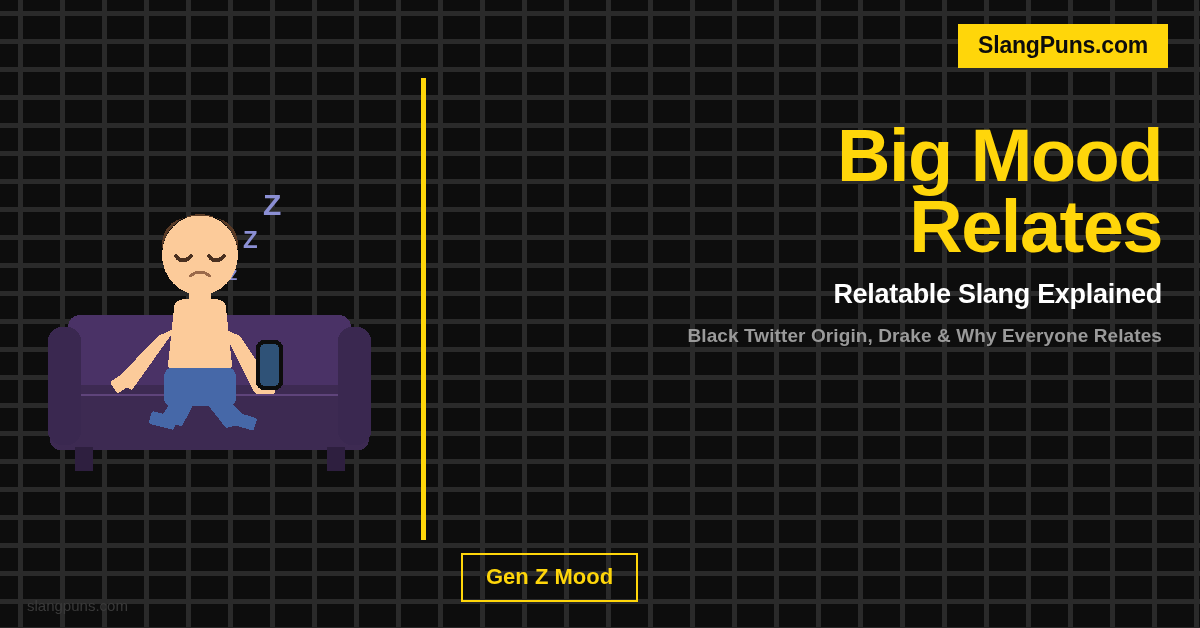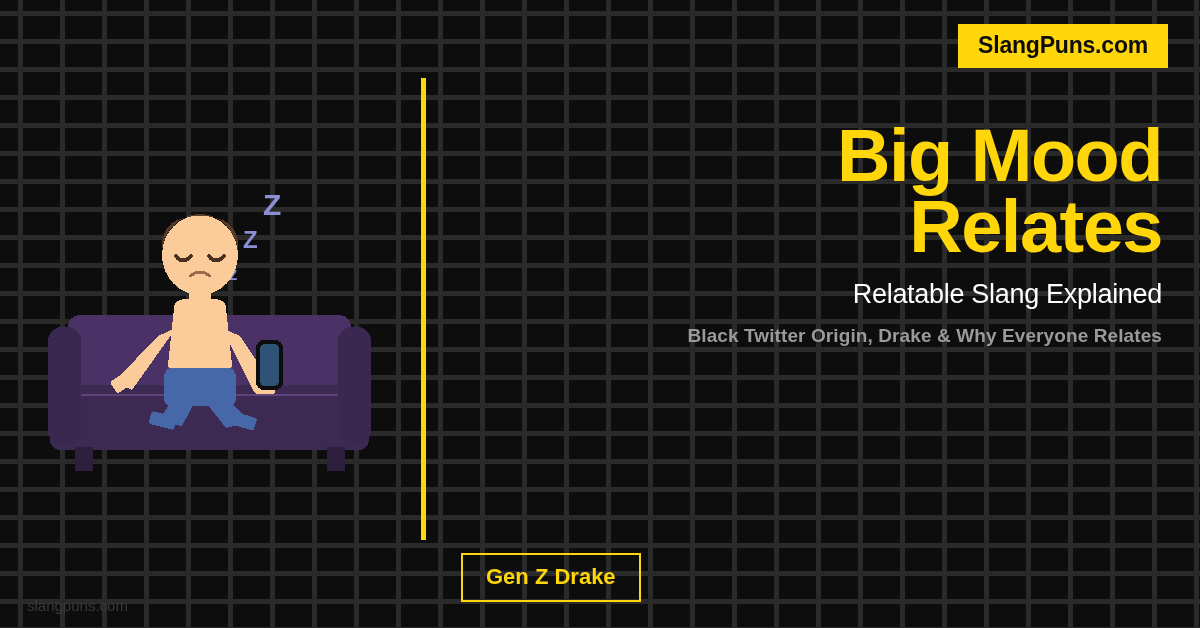--- a/index.html
+++ b/index.html
@@ -75,21 +75,21 @@
   .title {
     color:#FFD60A;
     font-size:74px;
     font-weight:bold;
     line-height:0.96;
     letter-spacing:-1.5px;
   }
   .subtitle {
     color:#ffffff;
     font-size:27px;
-    font-weight:normal;
+    font-weight:bold;
     margin-top:17px;
     letter-spacing:-0.3px;
   }
   .tagline {
     color:#9a9a9a;
     font-size:19px;
     font-weight:bold;
     margin-top:15px;
     letter-spacing:0.1px;
   }
@@ -201,17 +201,17 @@
 
   <div class="text-col">
     <div class="title">
       <div>Big Mood</div>
       <div>Relates</div>
     </div>
     <div class="subtitle">Relatable Slang Explained</div>
     <div class="tagline">Black Twitter Origin, Drake &amp; Why Everyone Relates</div>
   </div>
 
-  <div class="category-tag">Gen Z Drake</div>
+  <div class="category-tag">Gen Z Mood</div>
 
   <div class="watermark">slangpuns.com</div>
 
 </div>
 
 </body></html>

